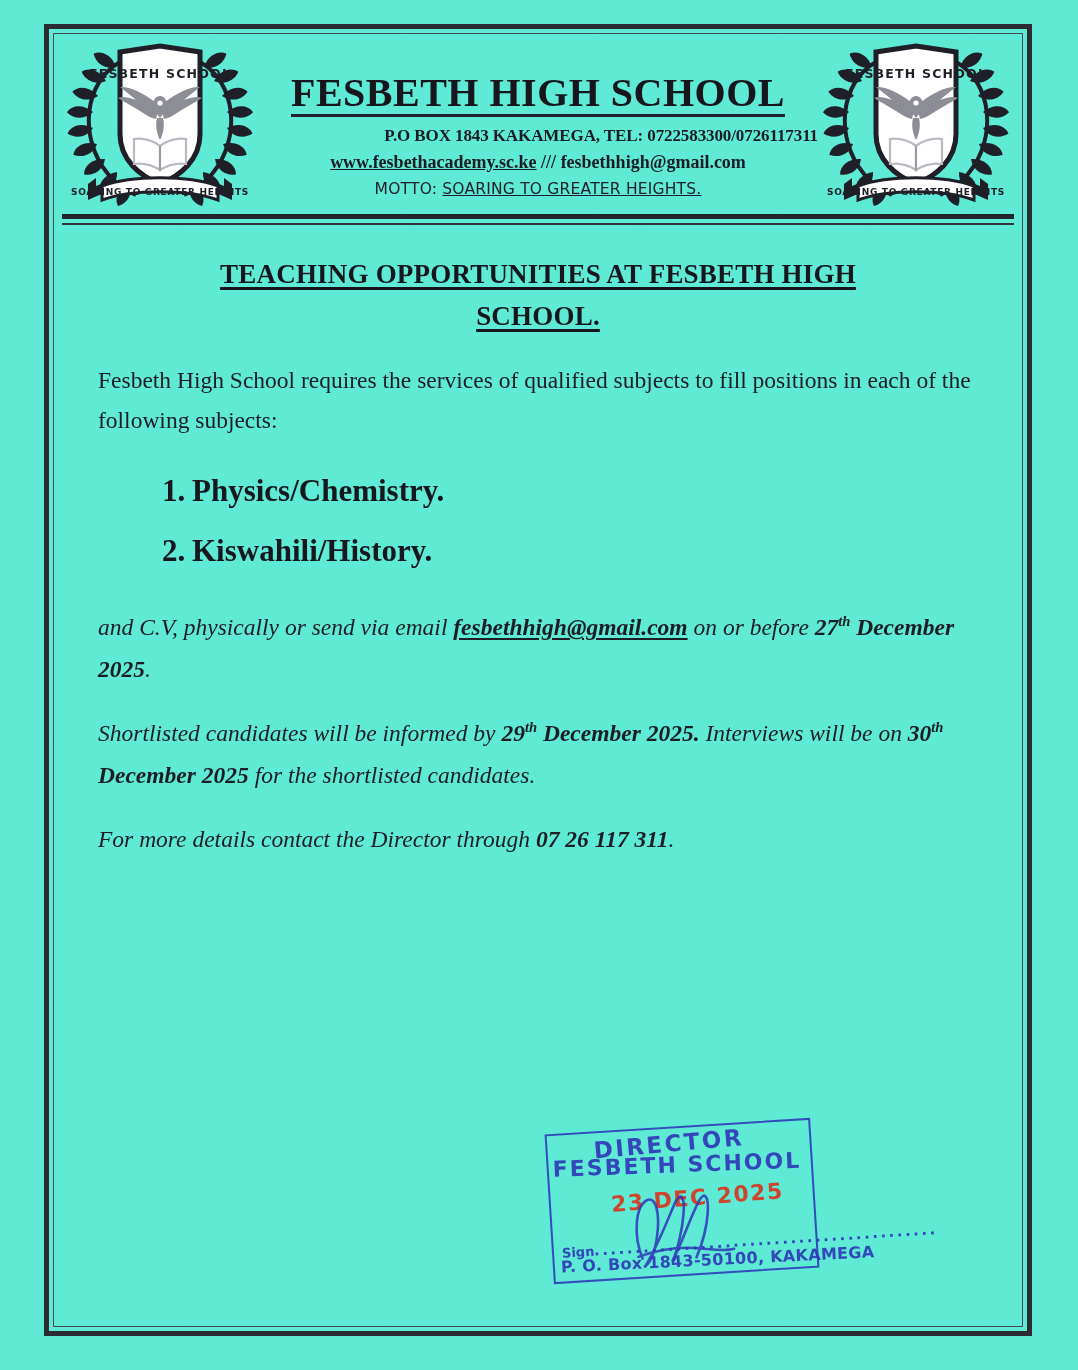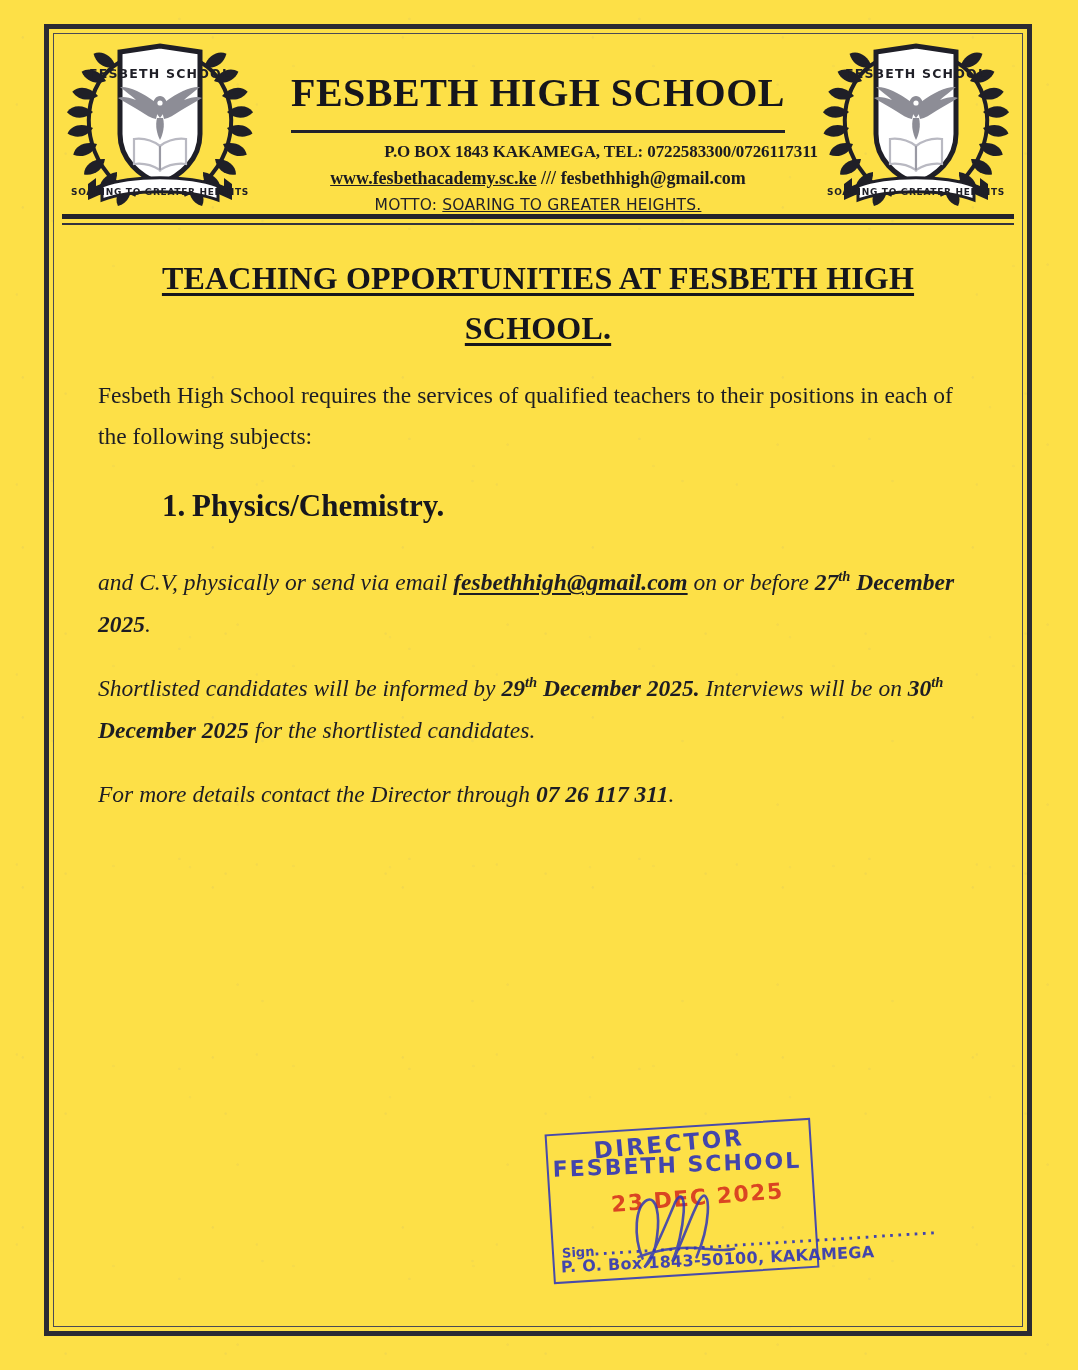--- a/index.html
+++ b/index.html
@@ -13,21 +13,21 @@
     position: relative;
     font-family: "Liberation Serif", "DejaVu Serif", serif;
     color: #1b1b1f;
     overflow: hidden;
   }
 
   
   #page {
     position: absolute;
     inset: 0;
-    background: #fde047;
+    background: #5eead4;
   }
   #speckle {
     position: absolute;
     inset: 0;
     pointer-events: none;
     opacity: .5;
     background-image:
       radial-gradient(circle at 12% 22%, rgba(140,140,150,.18) 0 1px, transparent 1.6px),
       radial-gradient(circle at 78% 9%, rgba(140,140,150,.16) 0 1px, transparent 1.6px),
       radial-gradient(circle at 41% 64%, rgba(140,140,150,.15) 0 1px, transparent 1.6px),
@@ -78,21 +78,21 @@
     padding-top: 38px;
   }
   #school-name {
     font-family: "Liberation Serif", "DejaVu Serif", serif;
     font-weight: bold;
     font-size: 40px;
     letter-spacing: .5px;
     line-height: 1.05;
     border-bottom: 3px solid #22222a;
     display: inline-block;
-    padding-bottom: 16px;
+    padding-bottom: 0;
     color: #16161c;
   }
   #contact-line1 {
     font-size: 17px;
     font-weight: bold;
     margin-top: 9px;
     letter-spacing: -0.1px;
     color: #1b1b22;
     text-align: right;
   }
@@ -128,21 +128,21 @@
 
   
   #body-area {
     position: absolute;
     left: 98px; top: 254px;
     width: 880px;
   }
   #doc-title {
     text-align: center;
     font-weight: bold;
-    font-size: 32px;
+    font-size: 27px;
     line-height: 1.55;
     letter-spacing: .2px;
     color: #16161c;
     margin: 0 0 22px 0;
   }
   #doc-title span {
     text-decoration: underline;
     text-underline-offset: 4px;
     text-decoration-thickness: 2.5px;
   }
@@ -470,24 +470,25 @@
   <div id="rule-thick"></div>
   <div id="rule-thin"></div>
 
   <div id="body-area">
 
     <h1 id="doc-title">
       <span>TEACHING OPPORTUNITIES AT FESBETH HIGH</span><br>
       <span>SCHOOL.</span>
     </h1>
 
-    <p class="para">Fesbeth High School requires the services of qualified teachers to their positions in each of the following subjects:</p>
+    <p class="para">Fesbeth High School requires the services of qualified subjects to fill positions in each of the following subjects:</p>
 
     <ul id="subject-list">
       <li><span class="num">1.</span><span>Physics/Chemistry.</span></li>
+      <li><span class="num">2.</span><span>Kiswahili/History.</span></li>
     </ul>
 
 
 
     <p class="para-italic"><span>and C.V, physically or send via email </span><span class="email-link">fesbethhigh@gmail.com</span><span> on or before </span><b>27</b><b><sup>th</sup></b><b> December 2025</b><span>.</span></p>
 
     <p class="para-italic"><span>Shortlisted candidates will be informed by </span><b>29</b><b><sup>th</sup></b><b> December 2025.</b>
       <span>Interviews will be on </span><b>30</b><b><sup>th</sup></b><b> December 2025</b><span> for the shortlisted candidates.</span></p>
 
     <p class="para-italic"><span>For more details contact the Director through </span><b>07 26 117 311</b><span>.</span></p>

